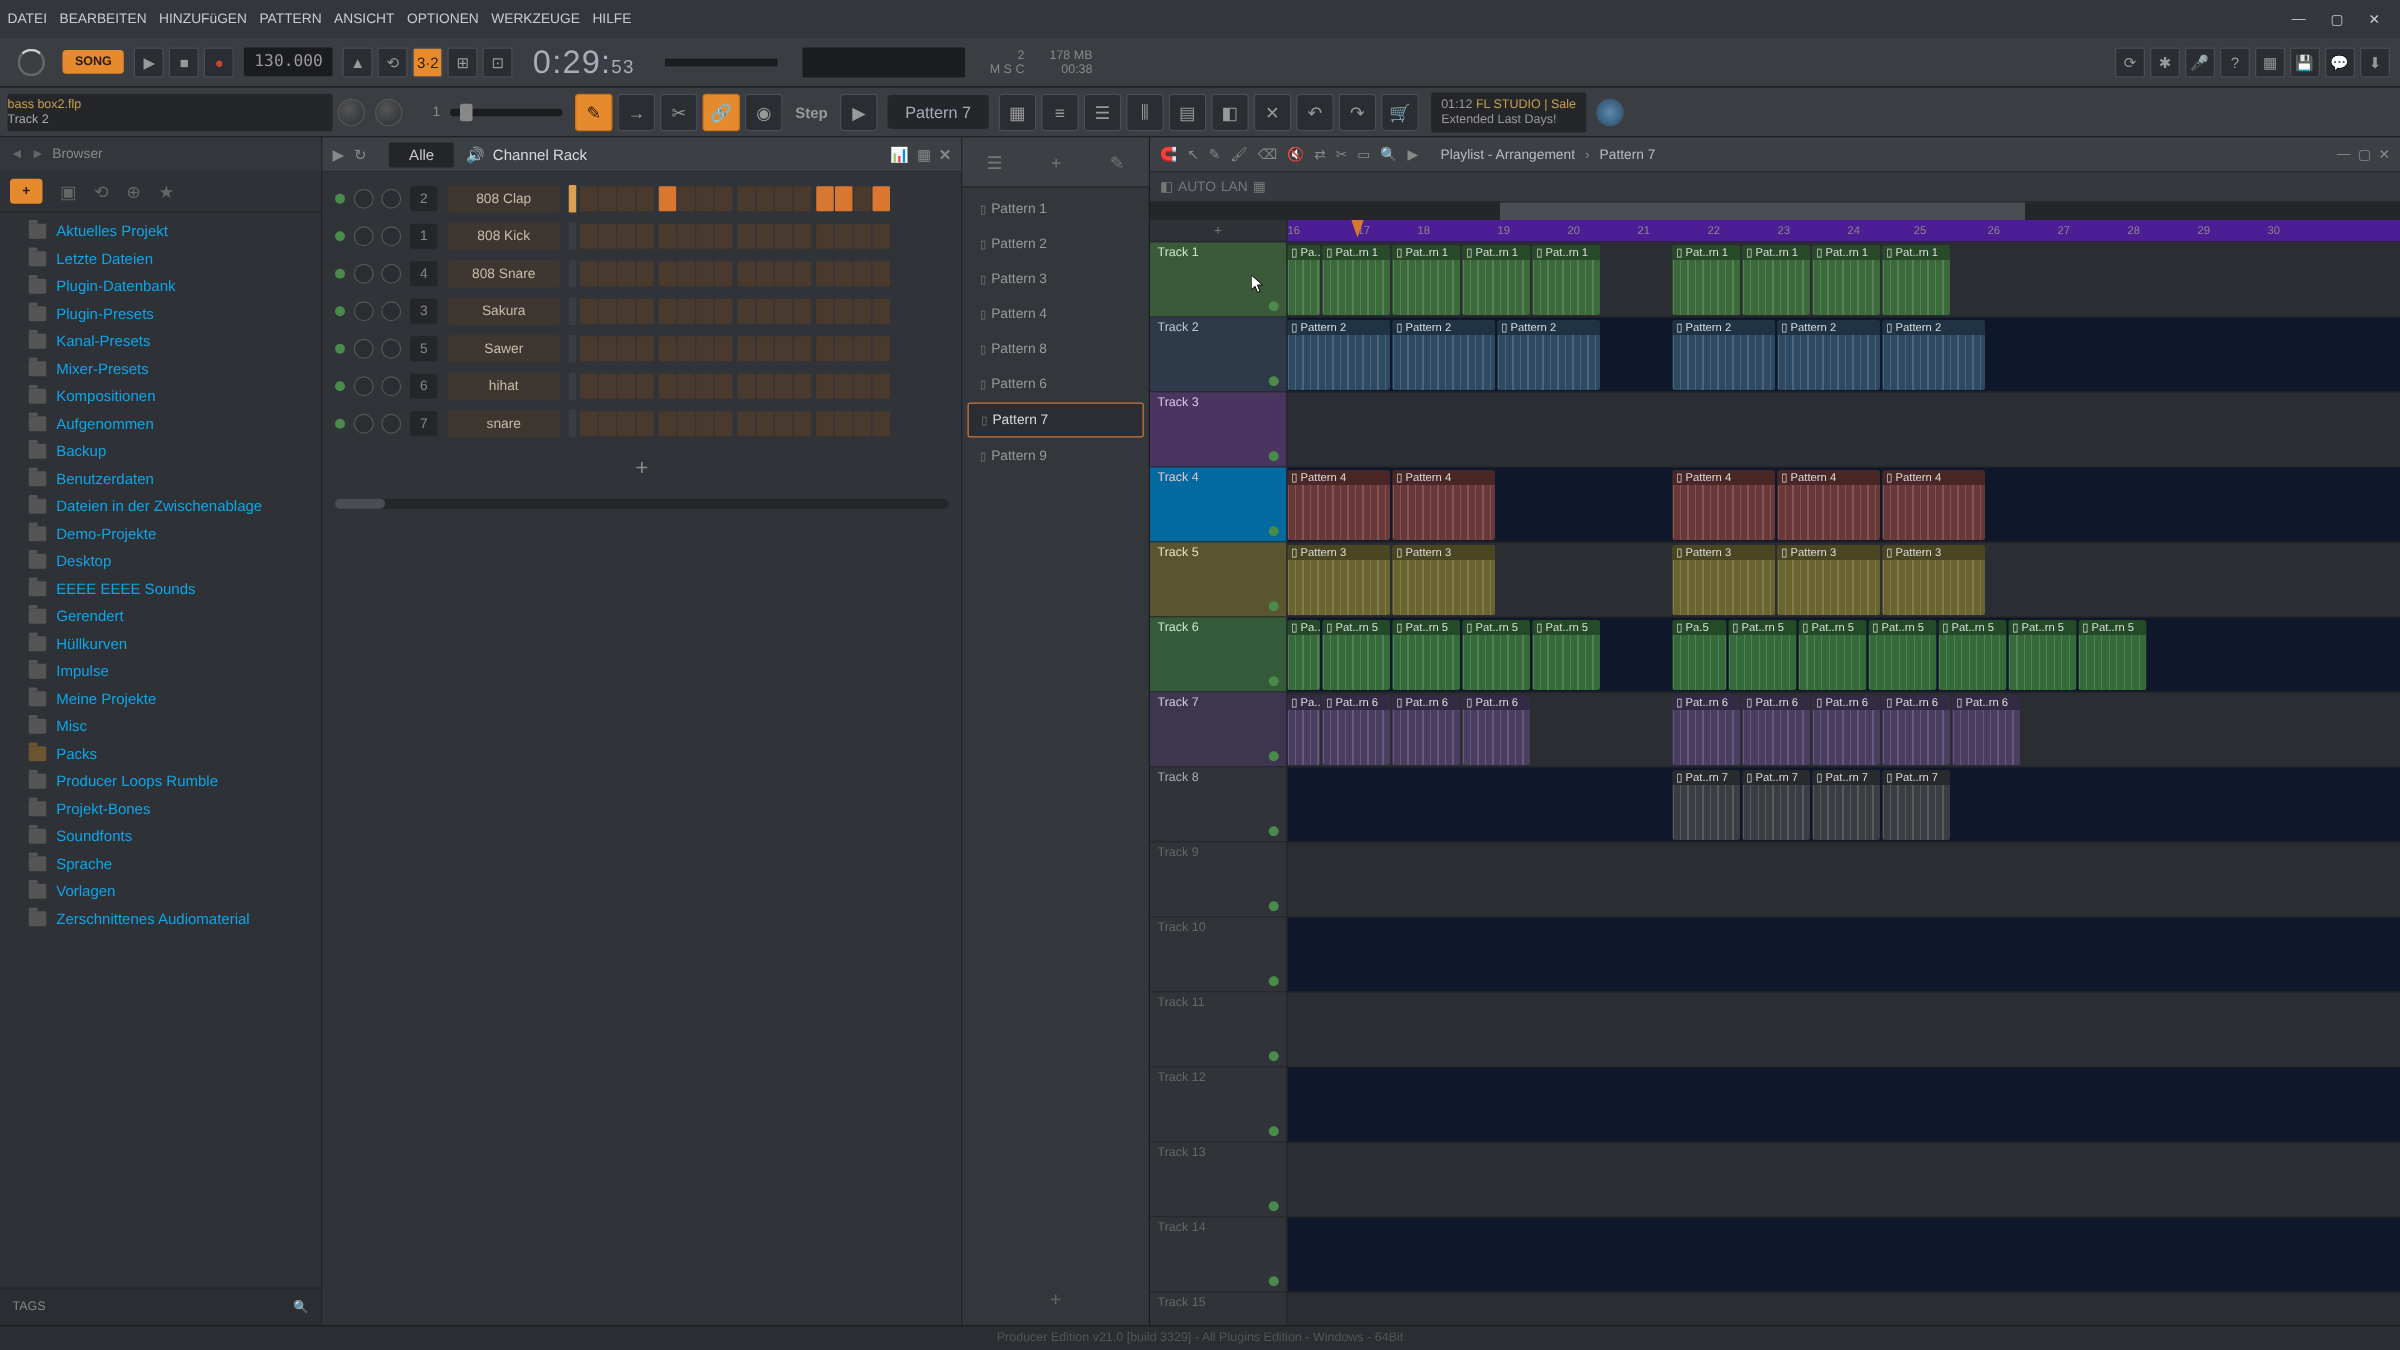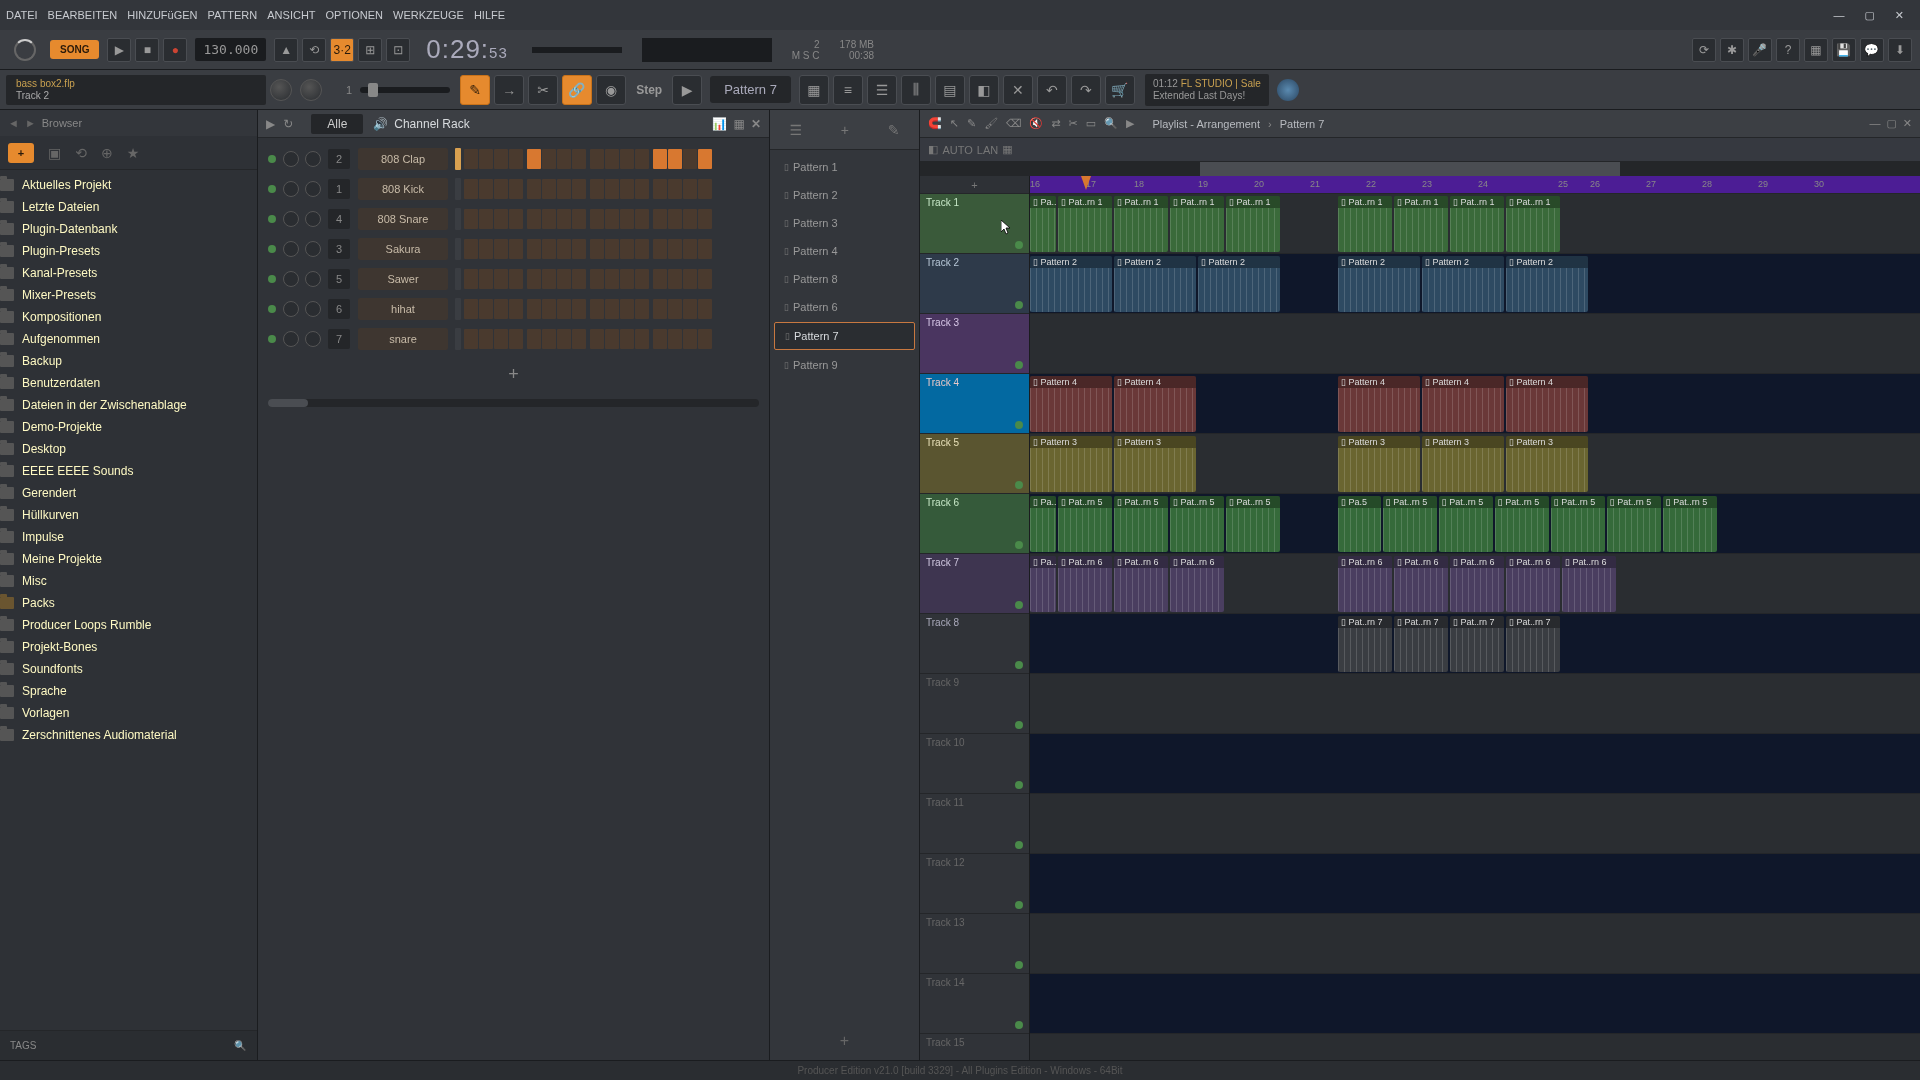--- a/index.html
+++ b/index.html
@@ -19,21 +19,21 @@
 .toolbar .orange-btn { background: #e68a2e; color: #2a1a0a; }
 .toolbar .timer { font-family: monospace; font-size: 26px; color: #aab; letter-spacing: 1px; margin: 0 14px; }
 .toolbar .timer .ms { font-size: 15px; }
 .toolbar .cpu { font-family: monospace; font-size: 10px; color: #888; line-height: 1.1; text-align: right; margin: 0 10px; }
 .toolbar .progress { width: 90px; height: 6px; background: #1a1c1f; margin: 0 10px; }
 .toolbar .wave { width: 130px; height: 24px; background: #1a1c1f; margin: 0 10px; }
 .toolbar-right { margin-left: auto; display: flex; align-items: center; }
 
 
 .toolbar2 { height: 40px; background: #3a3d42; display: flex; align-items: center; padding: 0 6px; border-bottom: 1px solid #1a1c1f; }
-.hint-box { background: #242629; padding: 3px 10px; border-radius: 2px; font-size: 10px; color: #aaa; min-width: 260px; line-height: 1.2; }
+.hint-box { background: #242629; padding: 3px 0; border-radius: 2px; font-size: 10px; color: #aaa; min-width: 260px; line-height: 1.2; }
 .hint-box .title { color: #c8a050; }
 .knob { width: 22px; height: 22px; border-radius: 50%; background: radial-gradient(circle at 40% 35%, #555, #2a2d31); border: 1px solid #555; margin: 0 4px; }
 .slider-h { width: 90px; height: 6px; background: #1a1c1f; border-radius: 3px; margin: 0 8px; position: relative; }
 .slider-h::after { content: ""; position: absolute; left: 8px; top: -4px; width: 10px; height: 14px; background: #888; border-radius: 2px; }
 .tool-btn { width: 30px; height: 30px; background: #2a2d31; border: 1px solid #4a4d52; border-radius: 3px; margin: 0 2px; display: flex; align-items: center; justify-content: center; color: #999; font-size: 14px; }
 .tool-btn.active { background: #e68a2e; color: #2a1a0a; border-color: #c8721a; }
 .pattern-sel { background: #242629; color: #aab; padding: 6px 14px; border-radius: 3px; font-size: 13px; margin: 0 6px; }
 .step-label { color: #999; margin: 0 8px; font-size: 12px; font-weight: bold; }
 .news-box { background: #242629; padding: 4px 8px; font-size: 10px; color: #999; line-height: 1.2; border-radius: 2px; margin-left: 8px; }
 .news-box .t { color: #c8a050; }
@@ -43,21 +43,21 @@
 .main { display: flex; height: calc(100% - 130px); }
 
 
 .browser { width: 258px; background: #2e3136; border-right: 1px solid #1a1c1f; display: flex; flex-direction: column; }
 .browser-hdr { height: 26px; background: #33363b; display: flex; align-items: center; padding: 0 8px; font-size: 11px; color: #888; }
 .browser-hdr .arrow { margin-right: 6px; color: #666; }
 .browser-tools { height: 34px; background: #2e3136; display: flex; align-items: center; padding: 0 8px; gap: 14px; border-bottom: 1px solid #242629; }
 .browser-tools .plus { background: #e68a2e; color: #2a1a0a; width: 26px; height: 20px; border-radius: 3px; display: flex; align-items: center; justify-content: center; font-weight: bold; }
 .browser-tools span { color: #666; font-size: 14px; }
 .browser-list { flex: 1; overflow-y: auto; padding: 4px 0; }
-.browser-item { padding: 4px 0; display: flex; align-items: center; color: #fef9c3; font-size: 12px; cursor: pointer; }
+.browser-item { padding: 4px 23px; display: flex; align-items: center; color: #0ea5e9; font-size: 12px; cursor: pointer; }
 .browser-item .fold { width: 14px; height: 12px; background: #555; margin-right: 8px; border-radius: 1px; position: relative; }
 .browser-item .fold::before { content: ""; position: absolute; top: -3px; left: 0; width: 7px; height: 3px; background: #555; border-radius: 1px 1px 0 0; }
 .browser-item.packs .fold { background: #6a5530; }
 .browser-item.packs .fold::before { background: #6a5530; }
 .browser-ftr { height: 30px; background: #2a2d31; display: flex; align-items: center; padding: 0 10px; color: #888; font-size: 10px; border-top: 1px solid #242629; }
 .browser-ftr .search { margin-left: auto; color: #c87840; }
 
 
 .chanrack { width: 512px; background: #33363b; border-right: 1px solid #1a1c1f; display: flex; flex-direction: column; }
 .chanrack-hdr { height: 28px; background: #3c3f44; display: flex; align-items: center; padding: 0 8px; font-size: 12px; color: #b8bbc0; border-bottom: 1px solid #242629; }
@@ -631,21 +631,21 @@
         <div class="pl-ruler" id="pl-ruler">
             <span style="left: 0px;">16</span>
             <span style="left: 56px;">17</span>
             <span style="left: 104px;">18</span>
             <span style="left: 168px;">19</span>
             <span style="left: 224px;">20</span>
             <span style="left: 280px;">21</span>
             <span style="left: 336px;">22</span>
             <span style="left: 392px;">23</span>
             <span style="left: 448px;">24</span>
-            <span style="left: 528px;">25</span>
+            <span style="left: 501px;">25</span>
             <span style="left: 560px;">26</span>
             <span style="left: 616px;">27</span>
             <span style="left: 672px;">28</span>
             <span style="left: 728px;">29</span>
             <span style="left: 784px;">30</span>
             <div class="pl-playhead" style="left: 51px;"></div>
           </div>
         <div id="pl-lanes">
             <div class="pl-lane">
               <div class="clip c1" style="left: 0px; width: 26px;">

